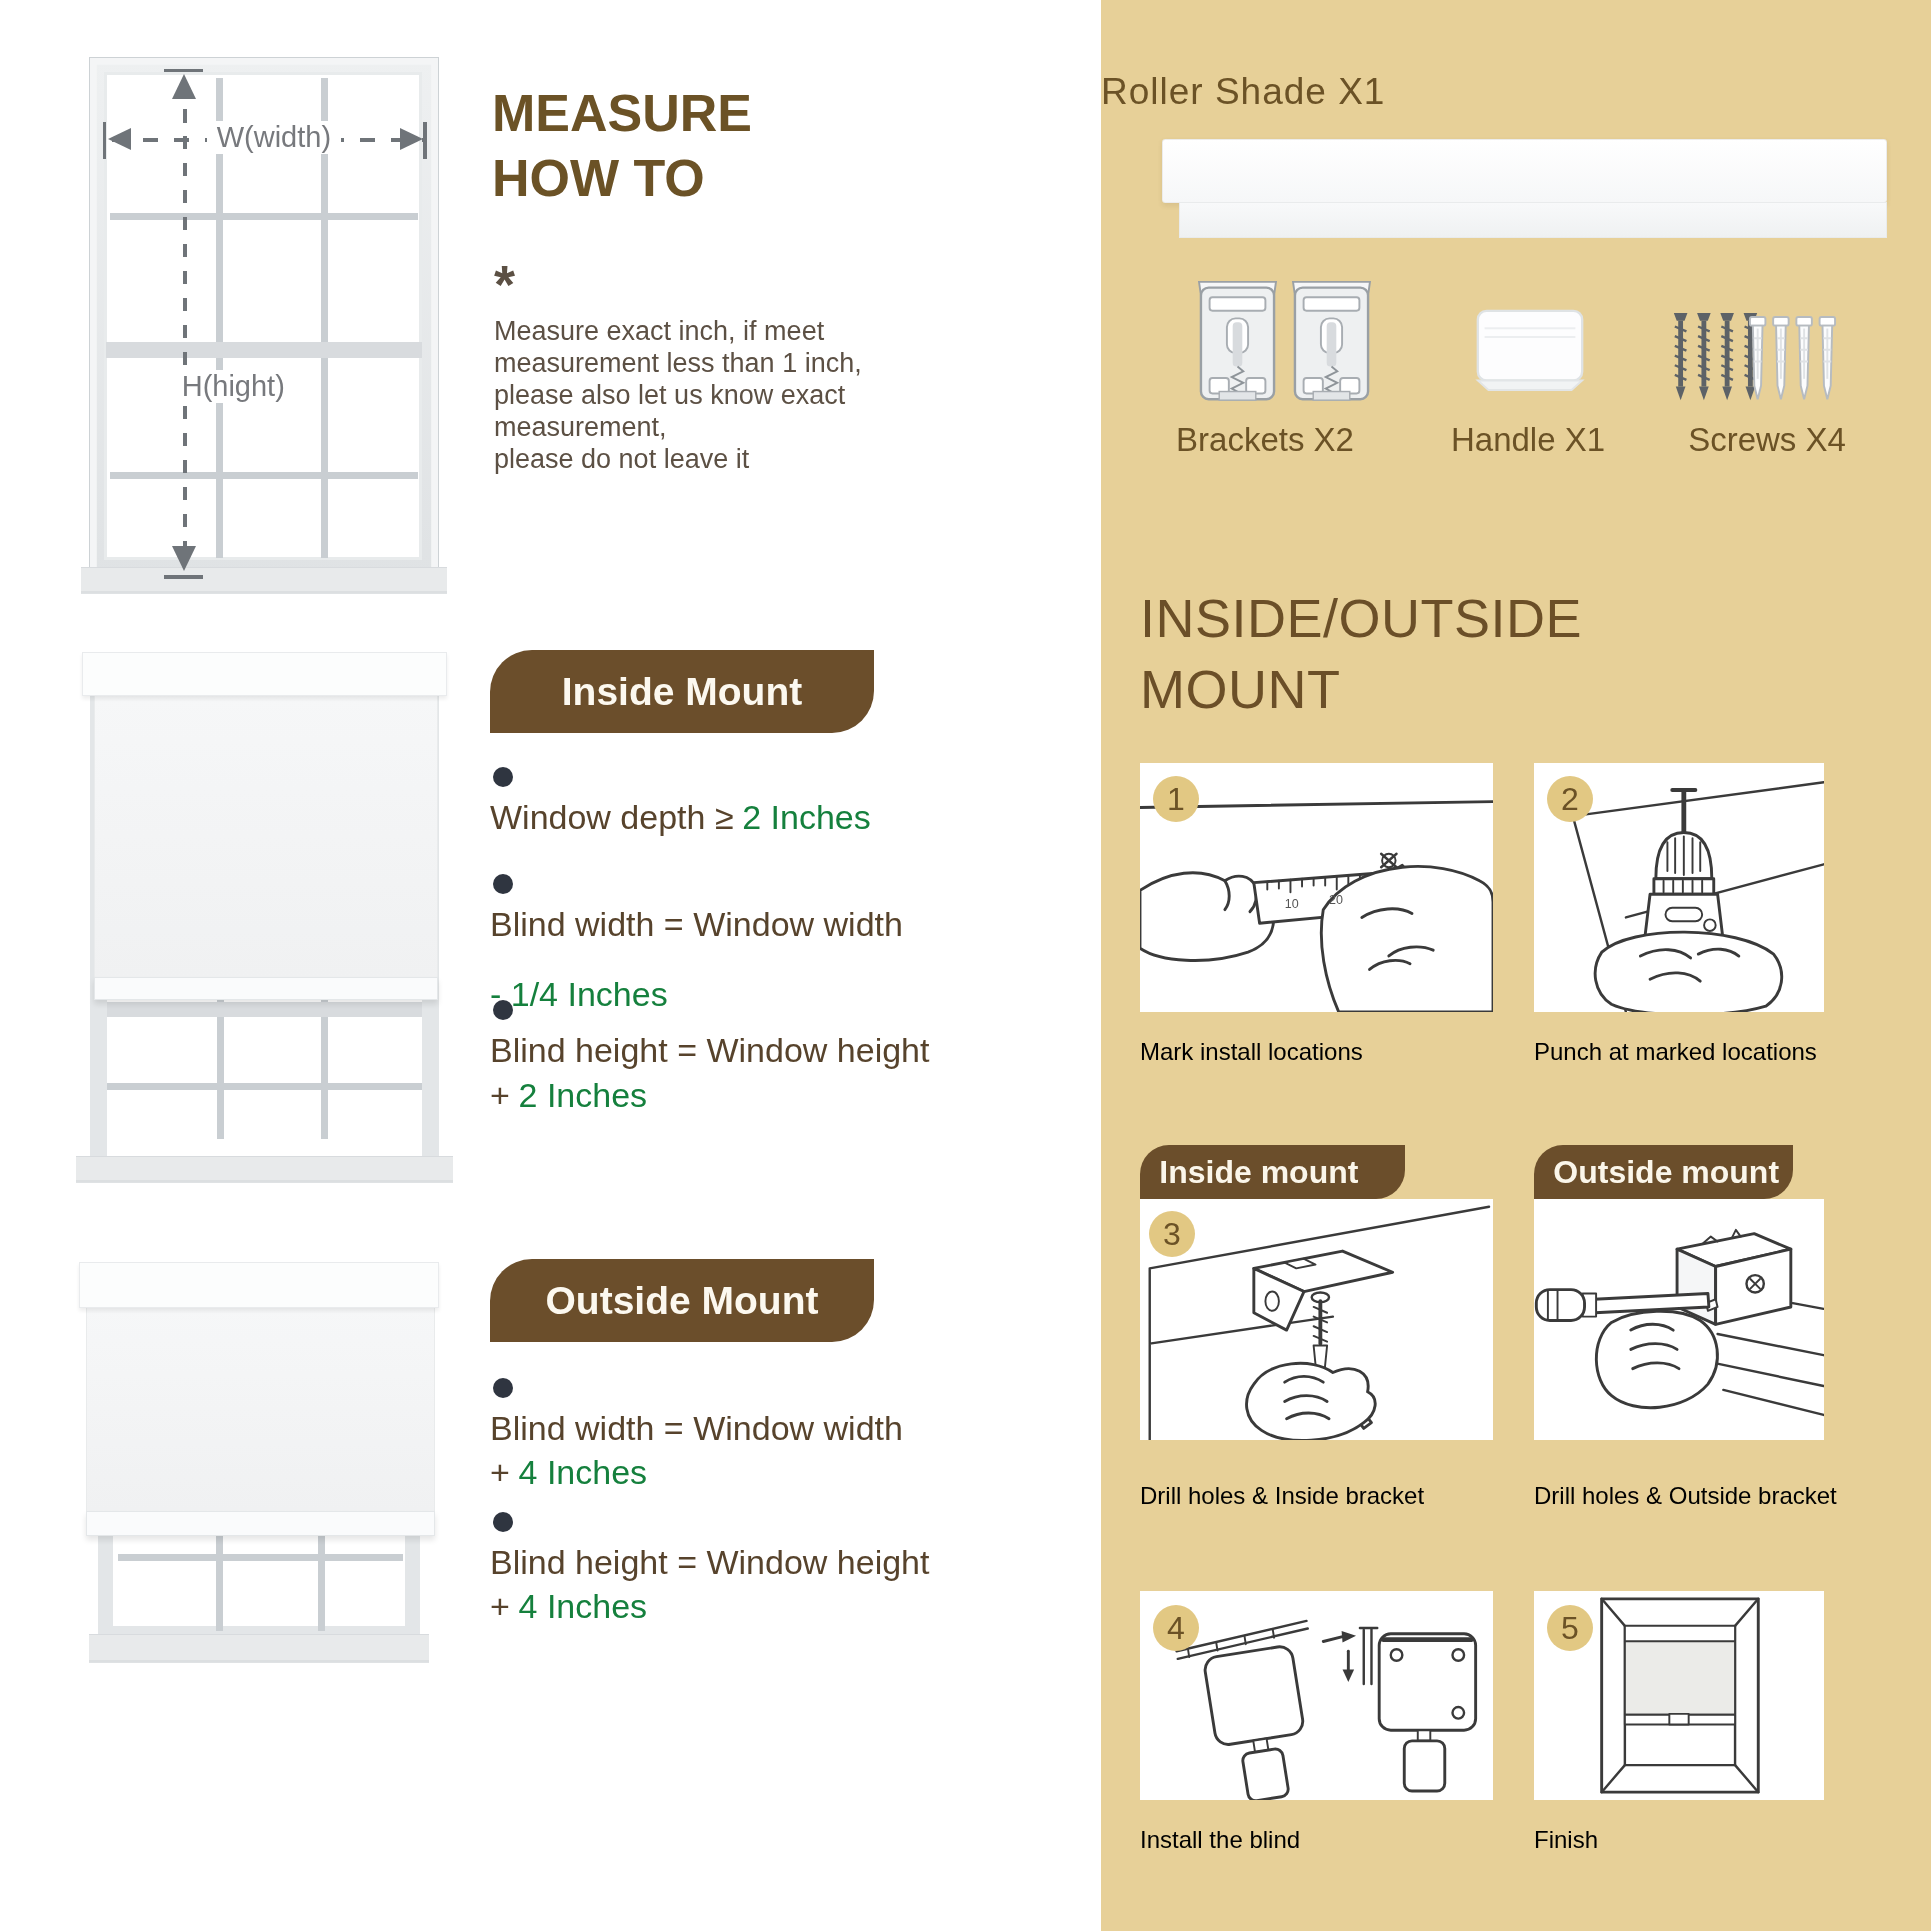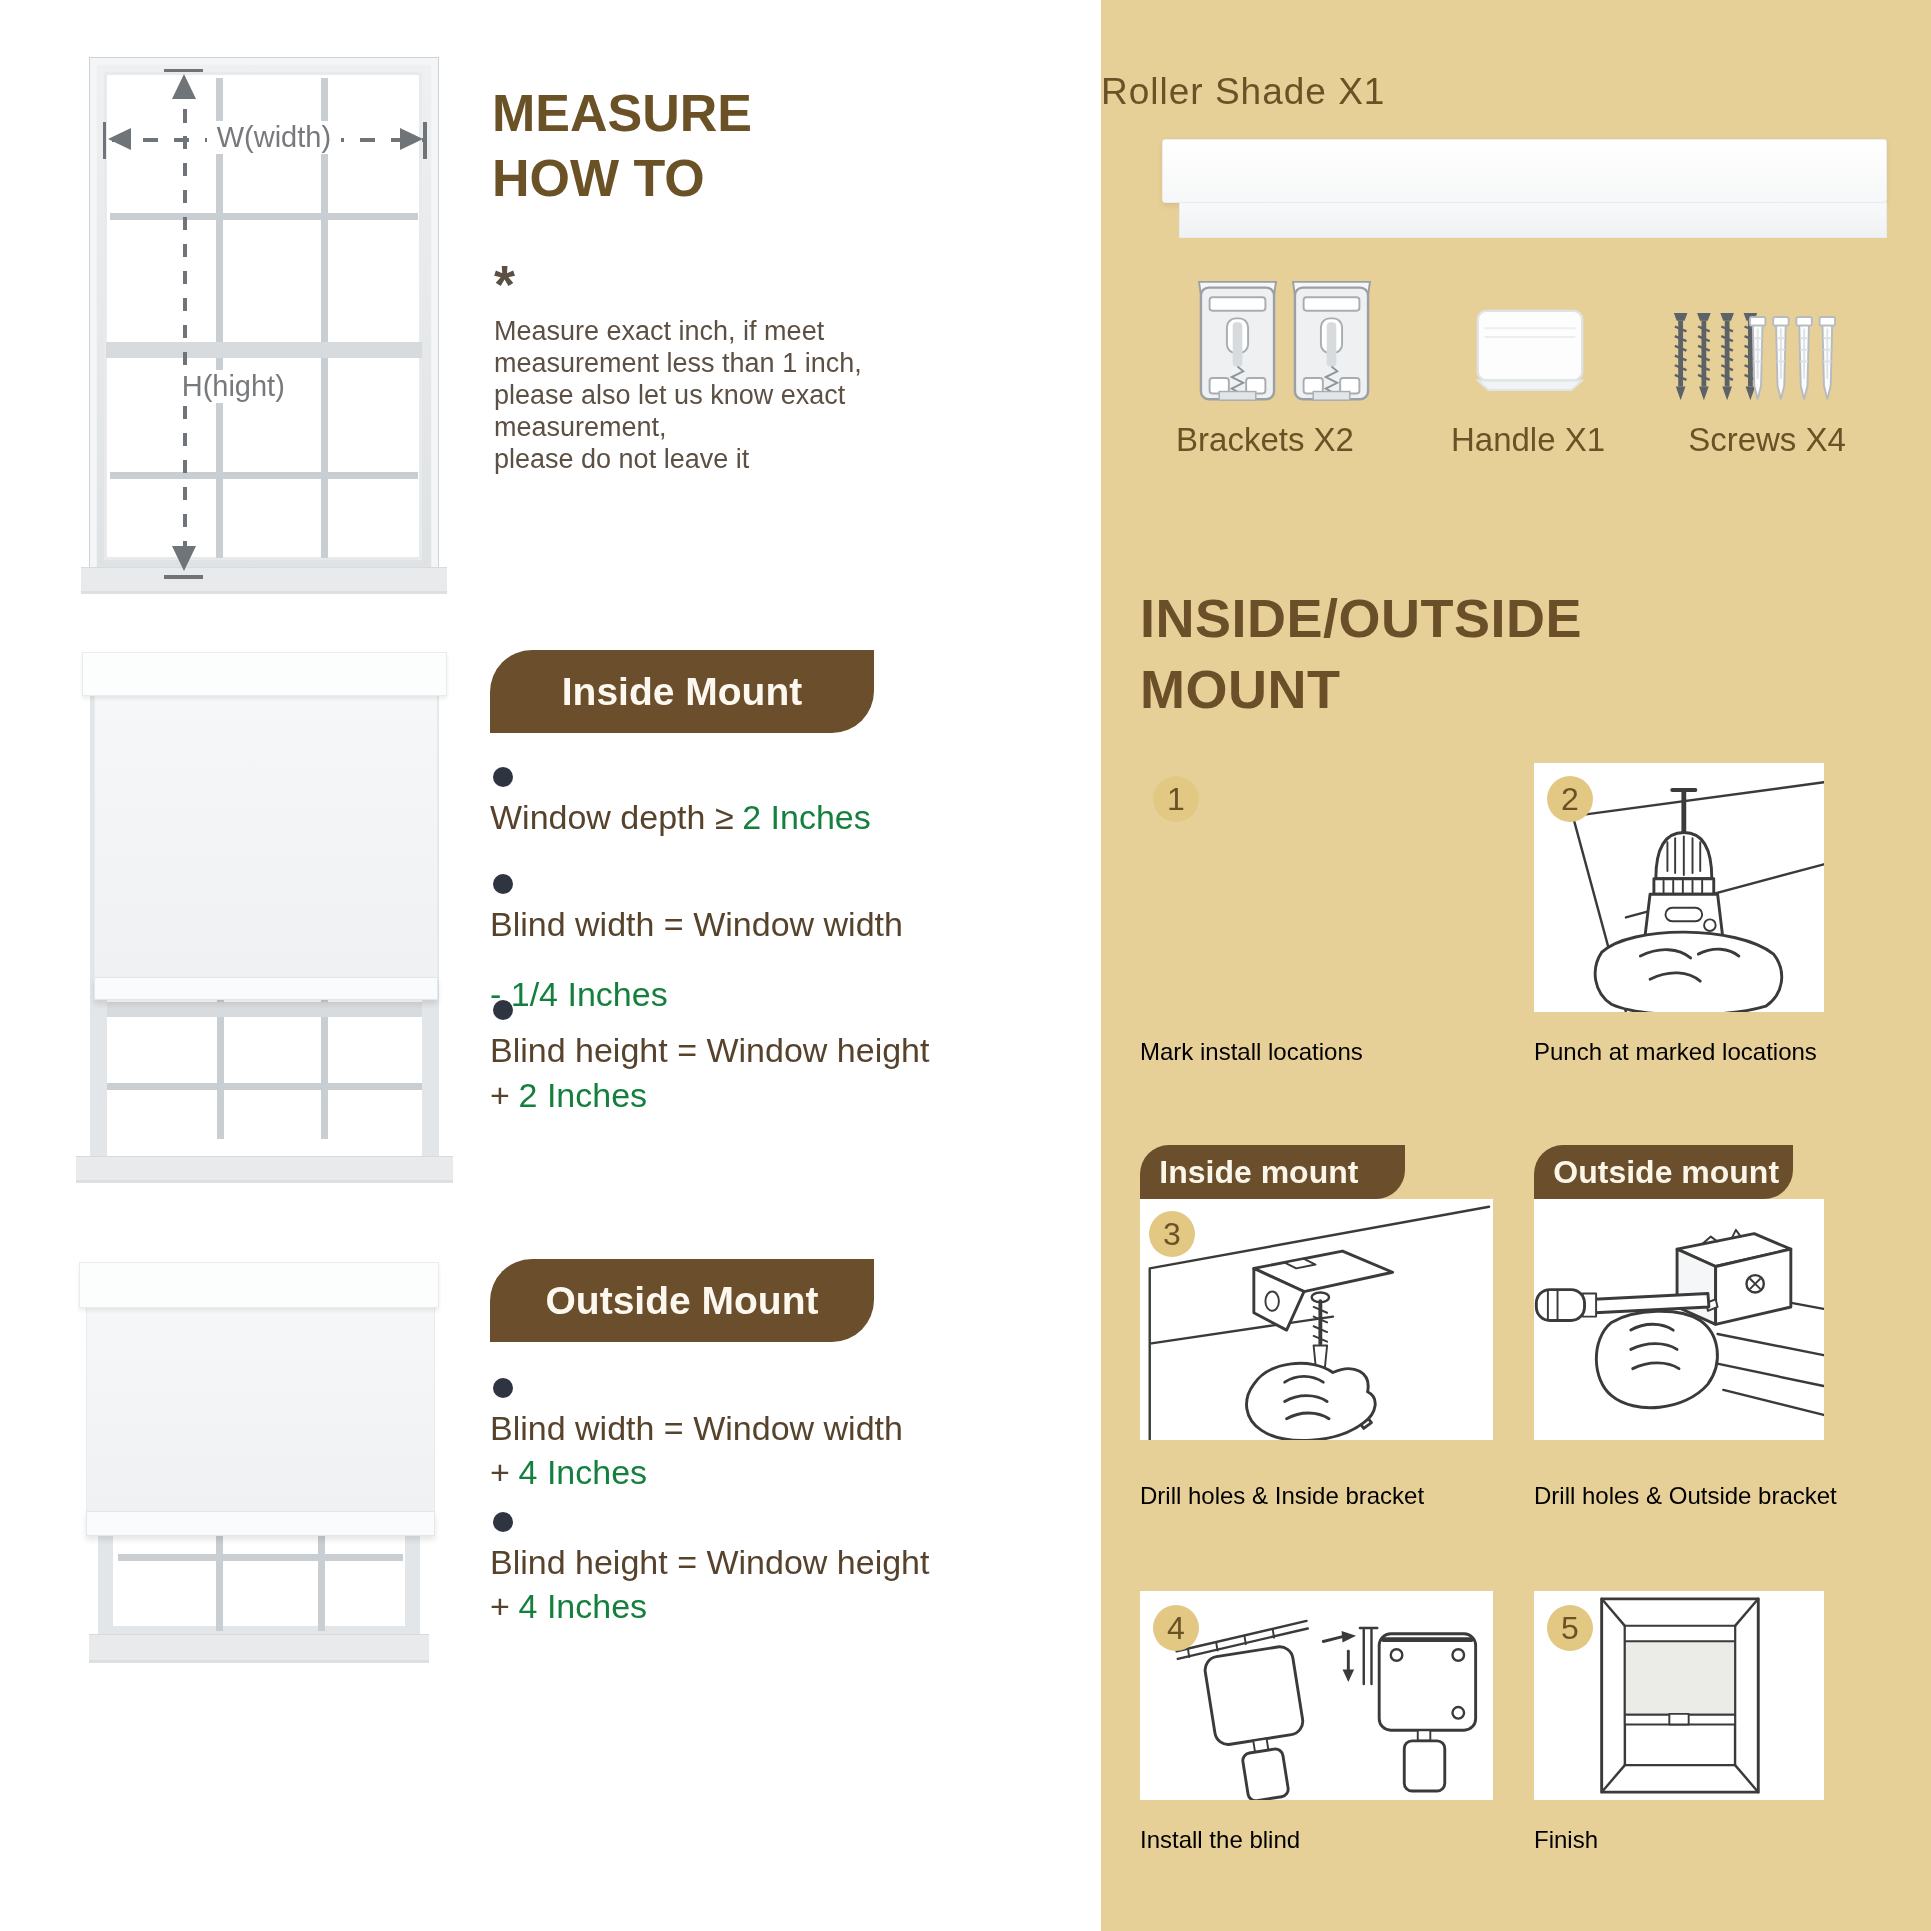--- a/index.html
+++ b/index.html
@@ -43,21 +43,21 @@
   .frm .plus{margin-right:0}
 
   
   .rp{left:1101px;top:0;width:830px;height:1931px;background:#E7D098}
   .kit-title{left:0;width:830px;top:71px;text-align:left;font-size:37px;color:#6B5226;letter-spacing:1px}
   .bar-main{left:61px;top:139px;width:723px;height:62px;background:linear-gradient(180deg,#ffffff,#f6f7f8);
     border:1px solid #ececec;border-radius:2.9px;box-shadow:0 2.9px 5.8px rgba(90,70,30,.10)}
   .bar-strip{left:78px;top:202px;width:706px;height:34px;background:linear-gradient(180deg,#f8f9fa,#eff1f2);
     border:1px solid #e9ebec}
   .kit-label{position:absolute;top:421px;font-size:33px;color:#6B5226;transform:translateX(-50%);white-space:nowrap}
-  .heading{left:39px;top:583px;font-size:54px;font-weight:bold;color:#6B4F28;line-height:71px;letter-spacing:0.5px}
+  .heading{left:39px;top:583px;font-size:54px;font-weight:normal;color:#6B4F28;line-height:71px;letter-spacing:0.5px}
   .panel{position:absolute;background:#fff}
   .caption{position:absolute;font-size:24px;color:#000000;line-height:42px}
   .badge{position:absolute;width:46px;height:46px;border-radius:50%;background:#E2C883;color:#6B5226;
     font-size:32px;display:flex;align-items:center;justify-content:center}
   .tab{position:absolute;height:54px;background:#6B4E2B;color:#FBF6EA;font-size:32px;font-weight:600;
     border-radius:29px 0 29px 0;display:flex;align-items:center;padding-left:19.3px;box-sizing:border-box}
   svg{display:block}
 </style>
 </head>
 <body>
@@ -236,20 +236,39 @@
 
     <div class="kit-label" style="left:164px">Brackets X2</div>
     <div class="kit-label" style="left:427px">Handle X1</div>
     <div class="kit-label" style="left:666px">Screws X4</div>
 
     <div class="abs heading">
       <div>INSIDE/OUTSIDE</div>
       <div>MOUNT</div>
     </div>
 
+    <div class="panel" style="left:39px;top:763px;width:353px;height:249px">
+      <svg width="353" height="249" viewBox="0 0 366 258">
+        <g stroke="#3a3a3a" stroke-width="3" fill="none" stroke-linecap="round" stroke-linejoin="round">
+          <line x1="0" y1="46" x2="366" y2="40"></line>
+          <path d="M0,132 C30,112 62,108 88,122 C100,114 114,116 120,128 C130,122 140,126 142,136 L138,168 C136,180 128,190 112,196 C70,210 20,206 0,192 Z" fill="#fff"></path>
+          <path d="M88,122 C94,132 94,144 88,152 M120,128 C122,138 120,148 114,154"></path>
+          <polygon points="118,124 248,114 252,154 124,166" fill="#fff"></polygon>
+          <path d="M132,123 v8 M144,122 v8 M156,121 v13 M168,120 v8 M180,119 v8 M192,119 v8 M204,118 v13 M216,117 v8 M228,116 v8 M240,116 v8" stroke-width="2"></path>
+          <polygon points="262,112 272,106 344,196 334,204" fill="#fff"></polygon>
+          <line x1="250" y1="94" x2="266" y2="108" stroke-width="2.5"></line>
+          <line x1="266" y1="94" x2="250" y2="108" stroke-width="2.5"></line>
+          <circle cx="258" cy="101" r="7" stroke-width="2"></circle>
+          <path d="M190,152 C205,128 235,112 272,108 C300,105 330,110 352,122 C364,128 366,136 366,144 L366,258 L206,258 C192,226 184,186 190,152 Z" fill="#fff"></path>
+          <path d="M230,160 C246,150 268,148 282,156 M258,200 C270,190 290,188 304,194 M238,214 C250,204 268,202 280,208"></path>
+        </g>
+        <text x="150" y="150" font-size="13" fill="#555">10</text>
+        <text x="196" y="146" font-size="13" fill="#555">20</text>
+      </svg>
+    </div>
     <div class="panel" style="left:433px;top:763px;width:290px;height:249px">
       <svg width="290" height="249" viewBox="0 0 300 258">
         <g stroke="#3a3a3a" stroke-width="3" fill="none" stroke-linecap="round" stroke-linejoin="round">
           <path d="M40,55 L300,20 M40,55 L95,258 M95,160 L300,105" stroke-width="2.5"></path>
           <line x1="155" y1="30" x2="155" y2="72" stroke-width="5"></line>
           <line x1="143" y1="28" x2="167" y2="28" stroke-width="4"></line>
           <path d="M126,120 C126,88 136,72 155,72 C174,72 184,88 184,120 Z" fill="#fff"></path>
           <path d="M138,82 V112 M146,78 V114 M155,76 V116 M164,78 V114 M172,82 V112" stroke-width="2"></path>
           <rect x="124" y="120" width="62" height="16" fill="#fff"></rect>
           <path d="M134,122 v12 M144,122 v12 M154,122 v12 M164,122 v12 M174,122 v12" stroke-width="2"></path>

